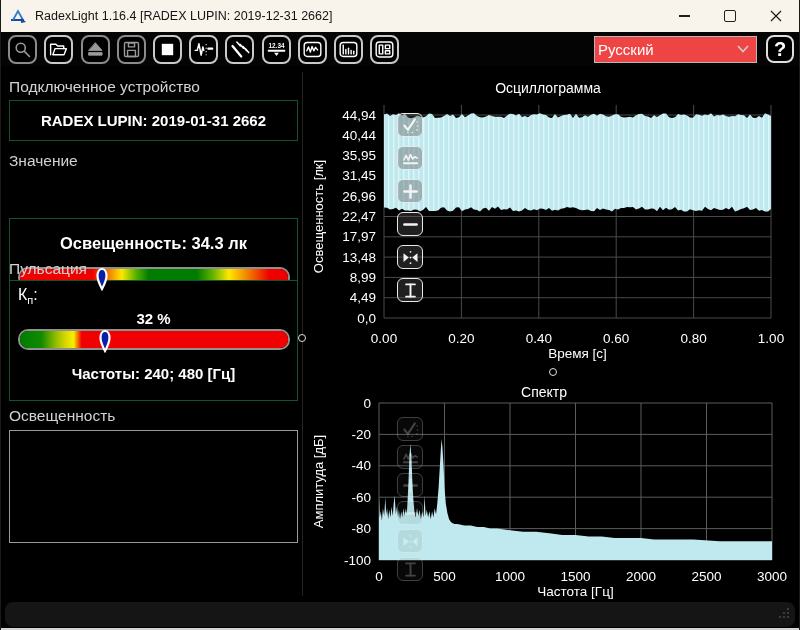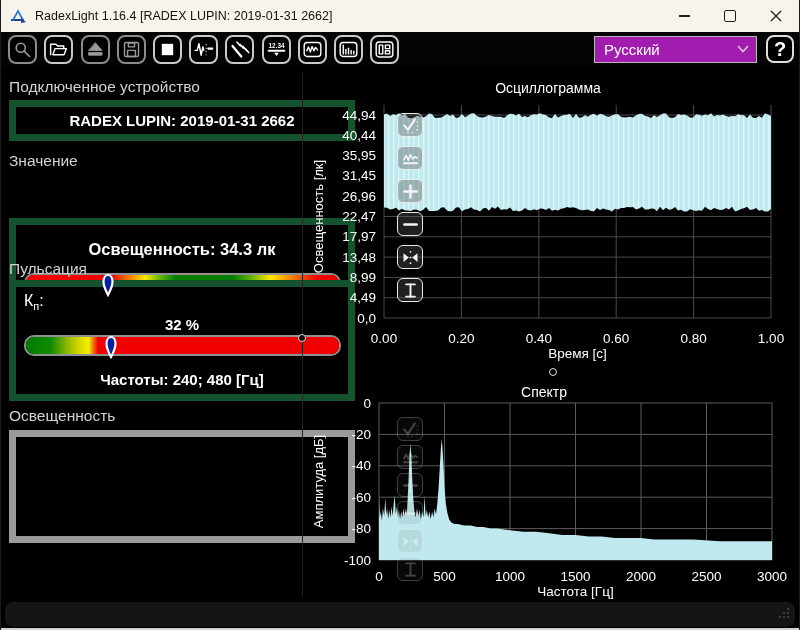--- a/index.html
+++ b/index.html
@@ -14,30 +14,30 @@
   .winbtn{width:46px;height:100%;display:flex;align-items:center;justify-content:center;}
   .min-glyph{width:11px;height:1.6px;background:#1f1f1f;}
   .max-glyph{width:10px;height:10px;border:1.2px solid #1f1f1f;border-radius:2px;}
   
   .toolbar{position:absolute;top:32px;left:0;right:0;height:34px;background:#040404;
            display:flex;align-items:center;}
   .tbtn{width:29px;height:29px;flex:0 0 auto;border:2px solid #c9c9c9;border-radius:8px;
         background:#000;box-shadow:inset 0 0 0 1.5px #000;margin-left:7.2px;
         display:flex;align-items:center;justify-content:center;box-sizing:border-box;color:#fff;}
   .tbtn.disabled{border-color:#8b8b8b;color:#9a9a9a;}
-  .lang{width:163px;height:27px;border:1px solid #b9b9b9;background:#a21caf;color:#fff;
-        display:flex;align-items:center;font-size:15px;padding-left:9px;margin-left:auto;
+  .lang{width:163px;height:27px;border:1px solid #b9b9b9;background:#ef4444;color:#fff;
+        display:flex;align-items:center;font-size:15px;padding-left:3px;margin-left:auto;
         margin-right:9px;box-sizing:border-box;}
   .lang .chev{margin-left:auto;margin-right:7px;display:flex;}
   .helpbtn{width:28px;height:28px;border:2px solid #dedede;border-radius:8px;background:#000;
            color:#fff;font-size:20px;font-weight:bold;display:flex;align-items:center;
            justify-content:center;margin-right:5px;box-sizing:border-box;}
   
   .glabel{position:absolute;left:8px;color:#d2d2d2;font-size:15.5px;}
-  .panelbox{position:absolute;left:8px;width:346px;border:7px solid #14532d;background:#000;
+  .panelbox{position:absolute;left:8px;width:289px;border:1px solid #14532d;background:#000;
             box-sizing:border-box;}
   .centerline{width:100%;text-align:center;color:#fff;}
   .bar{position:absolute;left:8px;right:7px;height:21px;border:2px solid #909090;
        border-radius:10px;box-sizing:border-box;overflow:hidden;background:#000;}
   .bar-fill{width:100%;height:100%;}
   .drop{position:absolute;width:13px;height:28px;transform:translateX(-50%);z-index:3;}
   #comments-area{width:100%;height:100%;background:transparent;border:none;outline:none;
                  resize:none;color:#fff;font-family:"Liberation Sans",sans-serif;font-size:13px;
                  box-sizing:border-box;padding:4px;}
   
@@ -64,21 +64,21 @@
 <div id="win">
 
   <div class="titlebar">
     <span class="appicon">
       <svg width="17" height="15" viewBox="0 0 17 15">
         <path d="M1 11 h13" stroke="#18479c" stroke-width="2" fill="none"></path>
         <path d="M3 11 L8 2 L13 11" stroke="#2f7bd0" stroke-width="1.8" fill="none"></path>
         <path d="M11 9 l5 4 l-5 1 z" fill="#18479c"></path>
       </svg>
     </span>
-    <span class="apptitle">RadexLight 1.16.4 [RADEX LUPIN: 2019-01-31 2662]</span>
+    <span class="apptitle">RadexLight 1.16.4 [RADEX LUPIN: 2019-12-31 2662]</span>
     <div class="winbtns">
       <div class="winbtn">
           <div class="min-glyph"></div>
         </div>
       <div class="winbtn">
           <div class="max-glyph"></div>
         </div>
       <div class="winbtn">
         <svg width="12" height="12" viewBox="0 0 12 12">
             <path d="M1 1 L11 11 M11 1 L1 11" stroke="#1f1f1f" stroke-width="1.3"></path>

